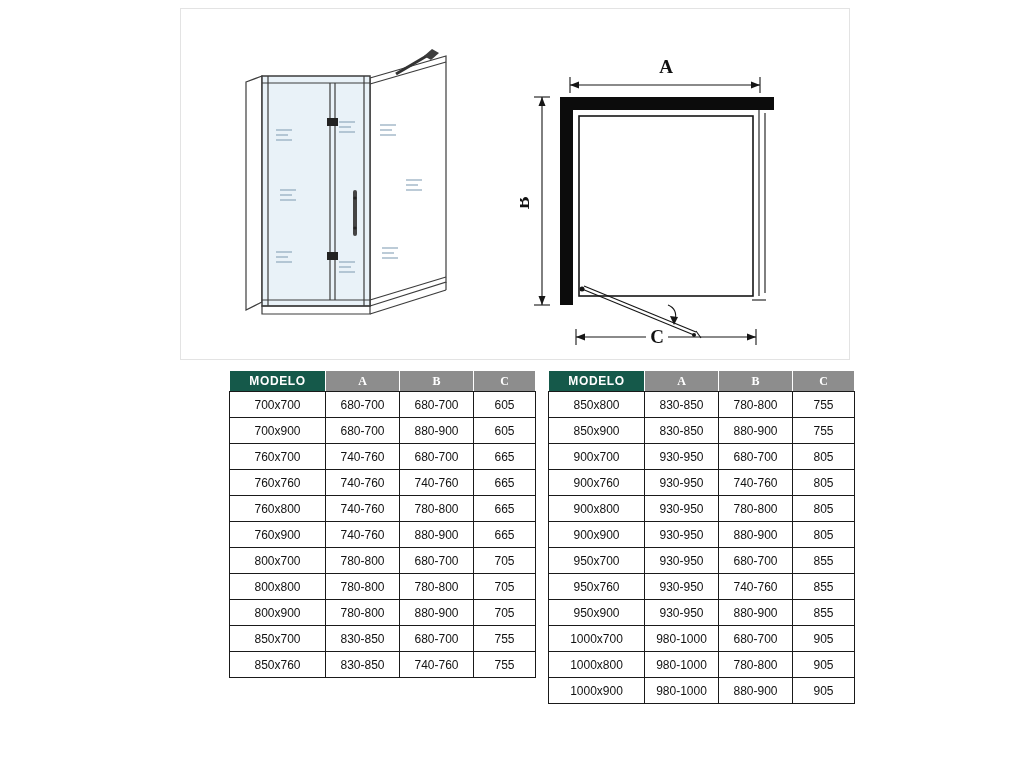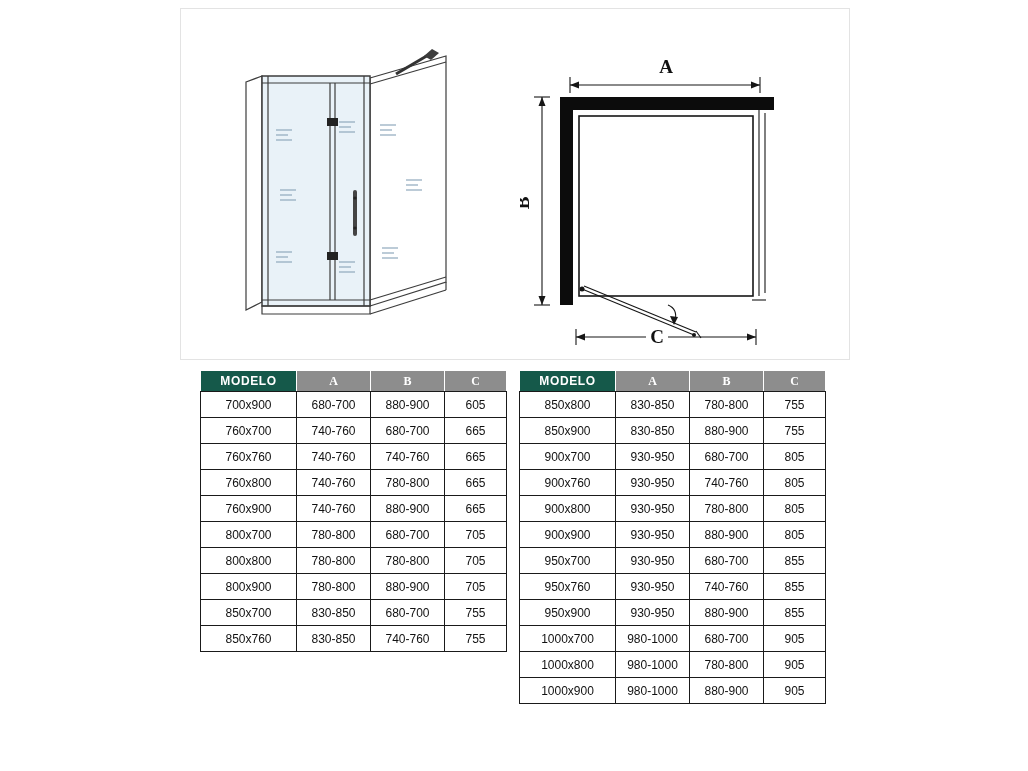--- a/index.html
+++ b/index.html
@@ -9,21 +9,21 @@
                border:1px solid #e3e3e3;}
   svg text{font-family:"Liberation Serif",serif;font-weight:bold;fill:#111;}
   .glass{fill:var(--glass,#e9f2f8);}
   .wallfill{fill:#0c0c0c;}
   .hatch{stroke:#8fa8bd;stroke-width:1.2;}
   .ln{stroke:#3c3c3c;stroke-width:1.2;fill:none;}
   .dim{stroke:#161616;stroke-width:1.1;fill:none;}
   .ah{fill:#161616;stroke:none;}
 
   table.spec{position:absolute;border-collapse:collapse;table-layout:fixed;
-             font-size:12px;color:#111;}
+             font-size:12px;color:#111;margin-left:29px;}
   .spec col.c-model{width:96px;}
   .spec col.c-a{width:74px;}
   .spec col.c-b{width:74px;}
   .spec col.c-c{width:62px;}
   .spec td{border:1px solid var(--table_border,#1a1a1a);text-align:center;
            height:25px;background:#fff;padding:0;}
   .spec th{height:20px;font-size:12px;color:var(--header_text,#fff);
            border:1px solid #fff;border-bottom:1px solid var(--table_border,#1a1a1a);
            padding:0;}
   .h-modelo{background:var(--modelo_header_bg,#15594a);font-family:"Liberation Sans",sans-serif;
@@ -169,20 +169,26 @@
     <thead>
         <tr>
           <th class="h-modelo">MODELO</th>
           <th class="h-abc">A</th>
           <th class="h-abc">B</th>
           <th class="h-abc">C</th>
         </tr>
       </thead>
     <tbody>
         <tr>
+          <td>700x700</td>
+          <td>680-700</td>
+          <td>680-700</td>
+          <td>605</td>
+        </tr>
+        <tr>
           <td>700x900</td>
           <td>680-700</td>
           <td>880-900</td>
           <td>605</td>
         </tr>
         <tr>
           <td>760x700</td>
           <td>740-760</td>
           <td>680-700</td>
           <td>665</td>

